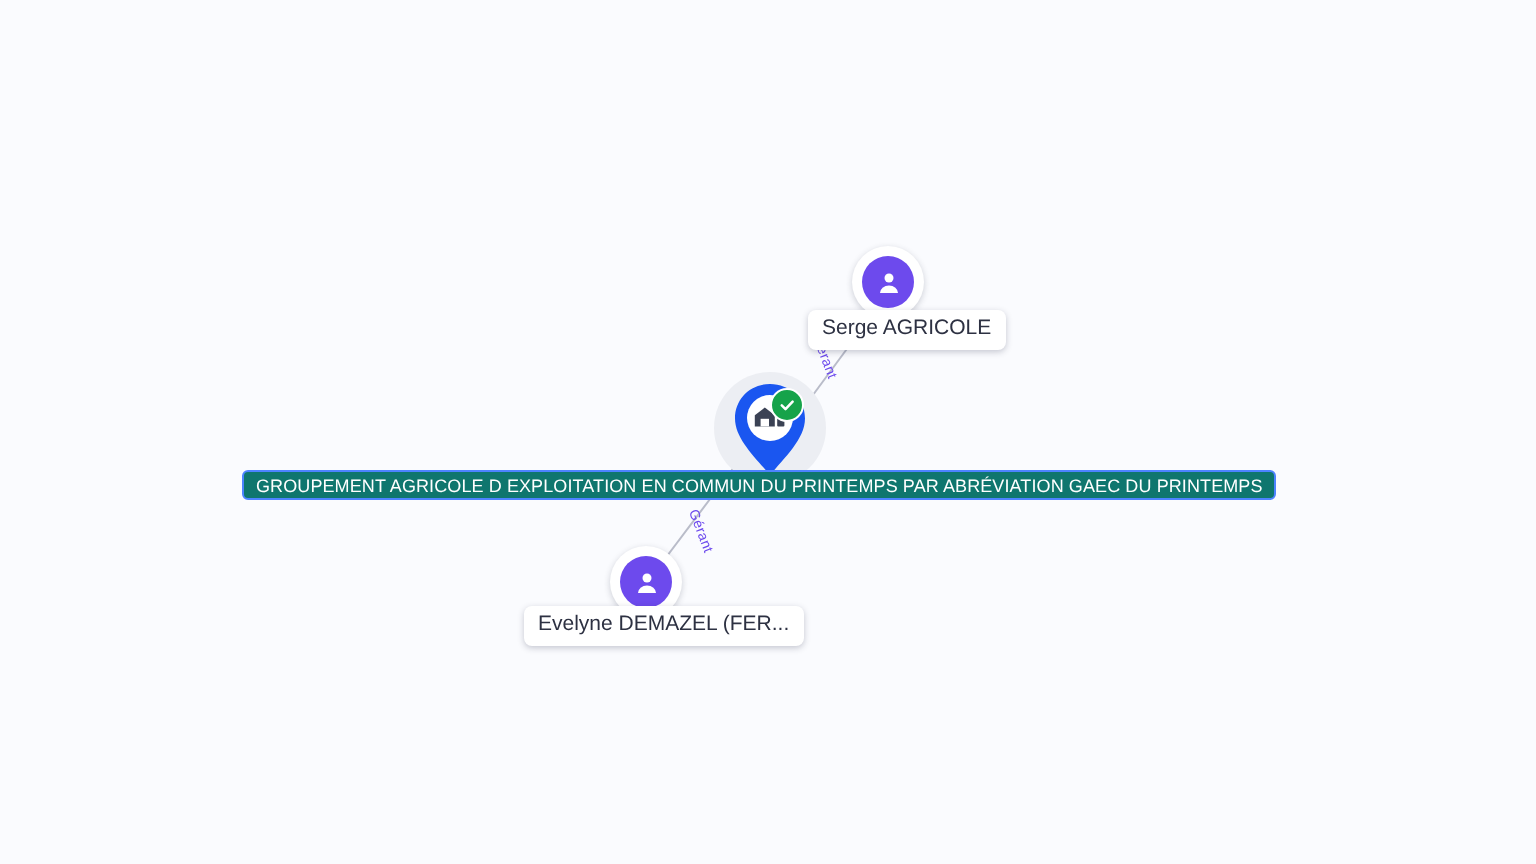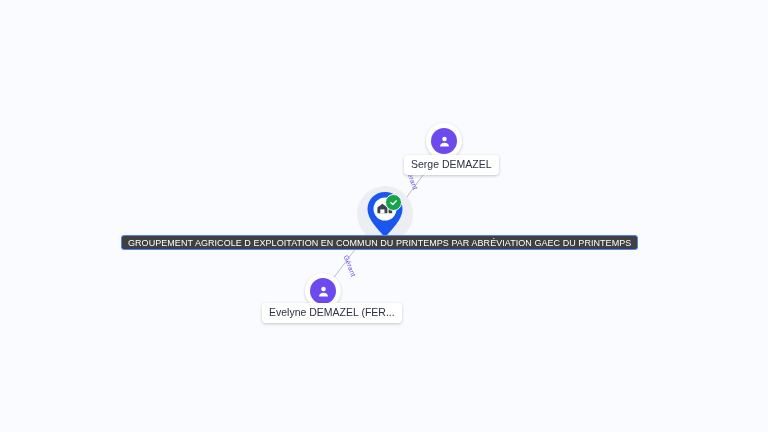--- a/index.html
+++ b/index.html
@@ -134,21 +134,21 @@
 
   
   #label-company {
     position: absolute;
     left: 121px;
     top: 235px;
     height: 15px;
     display: flex;
     align-items: center;
     padding: 0 6px;
-    background: #404040;
+    background: #0f766e;
     border: 1px solid #4d83ff;
     border-radius: 3px;
     color: #ffffff;
     font-size: 9px;
     letter-spacing: .05px;
     white-space: nowrap;
     box-sizing: border-box;
   }
 </style>
 </head>
@@ -167,21 +167,21 @@
 
   <div class="person-node" id="node-serge">
     <div class="person-halo"></div>
     <div class="person-avatar">
       <svg width="15" height="15" viewBox="0 0 24 24" xmlns="http://www.w3.org/2000/svg">
         <circle cx="12" cy="8" r="3.6" fill="#ffffff"></circle>
         <path d="M4.8 20 a7.2 6 0 0 1 14.4 0 z" fill="#ffffff"></path>
       </svg>
     </div>
   </div>
-  <div class="node-label" id="label-serge">Serge DEMAZEL</div>
+  <div class="node-label" id="label-serge">Serge AGRICOLE</div>
 
   <div class="person-node" id="node-evelyne">
     <div class="person-halo"></div>
     <div class="person-avatar">
       <svg width="15" height="15" viewBox="0 0 24 24" xmlns="http://www.w3.org/2000/svg">
         <circle cx="12" cy="8" r="3.6" fill="#ffffff"></circle>
         <path d="M4.8 20 a7.2 6 0 0 1 14.4 0 z" fill="#ffffff"></path>
       </svg>
     </div>
   </div>

